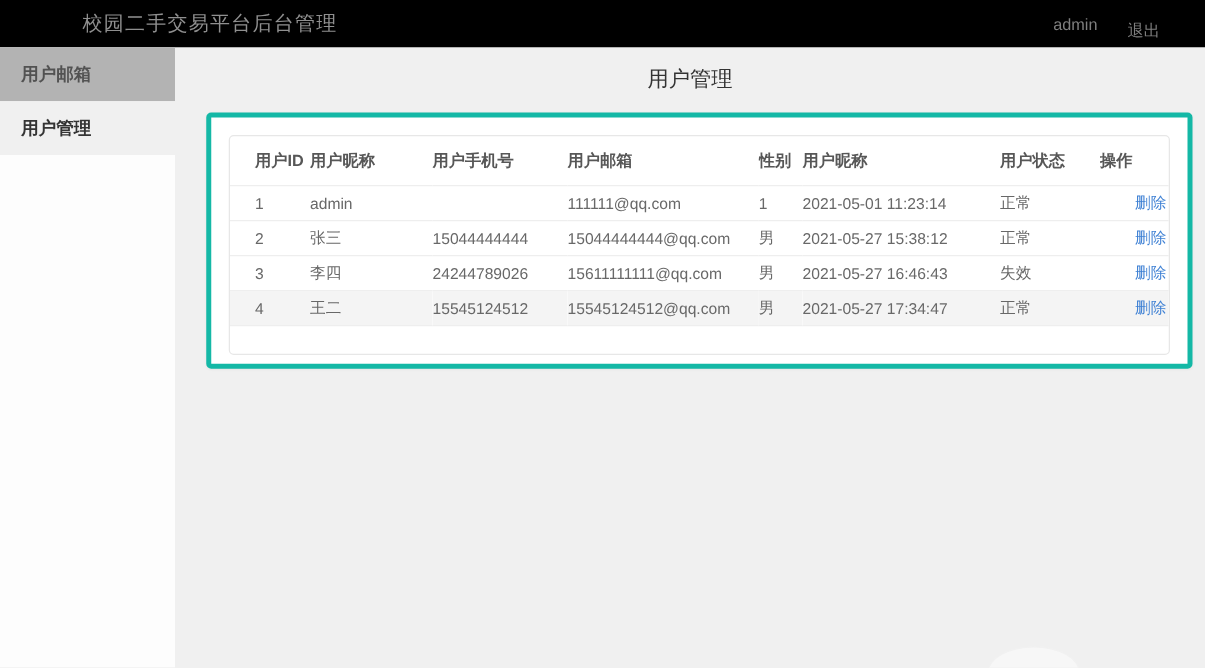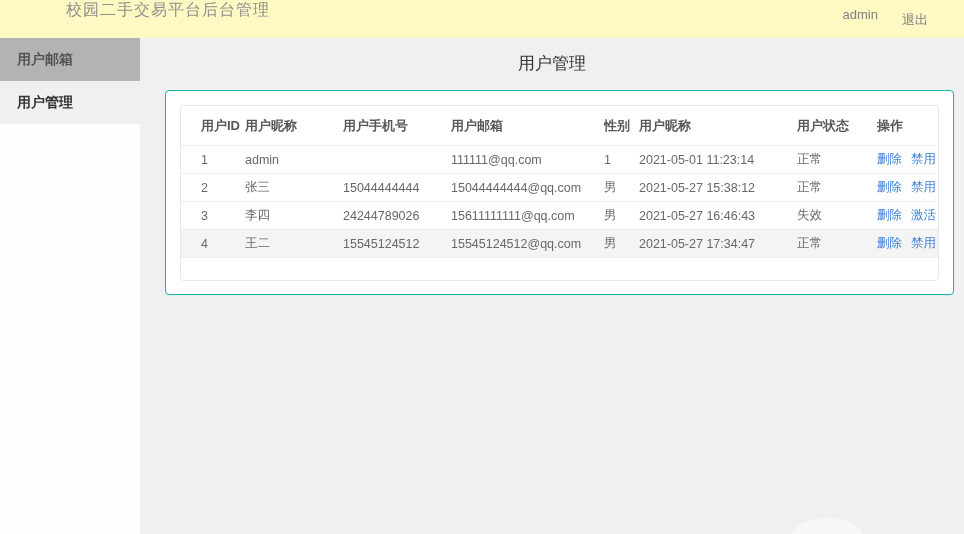--- a/index.html
+++ b/index.html
@@ -5,22 +5,22 @@
   html,body { margin:0; padding:0; }
   body {
     width:964px; height:534px;
     background:#f0f0f0;
     font-family:"Liberation Sans","DejaVu Sans",sans-serif;
     overflow:hidden;
     position:relative;
   }
   
   .header {
-    height:38px; background:#fef9c3;
-    display:flex; align-items:flex-start;
+    height:38px; background:#000000;
+    display:flex; align-items:center;
   }
   .header-title {
     margin-left:66px; font-size:16px; color:#8f8f8f; letter-spacing:1px;
   }
   .header-right {
     margin-left:auto; margin-right:36px;
     display:flex; align-items:center; gap:24px;
     font-size:13px; color:#7f7f7f;
   }
   .logout { cursor:pointer;margin-top:11px; }
@@ -38,21 +38,21 @@
   .main { flex:1; background:#f0f0f0; }
   .page-title {
     text-align:center; margin-top:13px;
     font-size:17px; font-weight:500; color:#333;
     height:26px; line-height:26px;
   }
   
   .card {
     margin:13px 10px 0 25px;
     background:#ffffff;
-    border:1px solid #14b8a6;
+    border:4px solid #14b8a6;
     border-radius:4px;
     box-shadow:0 1px 2px rgba(0,0,0,0.04);
     height:205px; box-sizing:border-box;
     padding:14px;
   }
   .table-wrap {
     border:1px solid #e7e7e7;
     border-radius:4px;
     height:176px; box-sizing:border-box;
     overflow:hidden;
@@ -65,21 +65,21 @@
   }
   td {
     height:27px; font-size:12.5px; color:#686868;
     border-top:1px solid #eeeeee;
     padding:0; white-space:nowrap; overflow:hidden;
   }
   tbody tr:last-child td { border-bottom:1px solid #eeeeee; }
   tr.striped td { background:#f4f4f4; }
   th.c1, td.c1 { padding-left:20px; }
   .actions a {
-    color:#3e80d4; text-decoration:none; cursor:pointer; margin-right:9px;
+    color:#3e80d4; text-decoration:none; cursor:pointer; margin-right:9px;margin-left:28px;
   }
   
   .watermark {
     position:absolute; left:790px; top:517px;
     width:72px; height:40px;
     background:#f7f7f7; border:1px solid #f1f1f1;
     border-radius:50%;
   }
 </style>
 </head>

